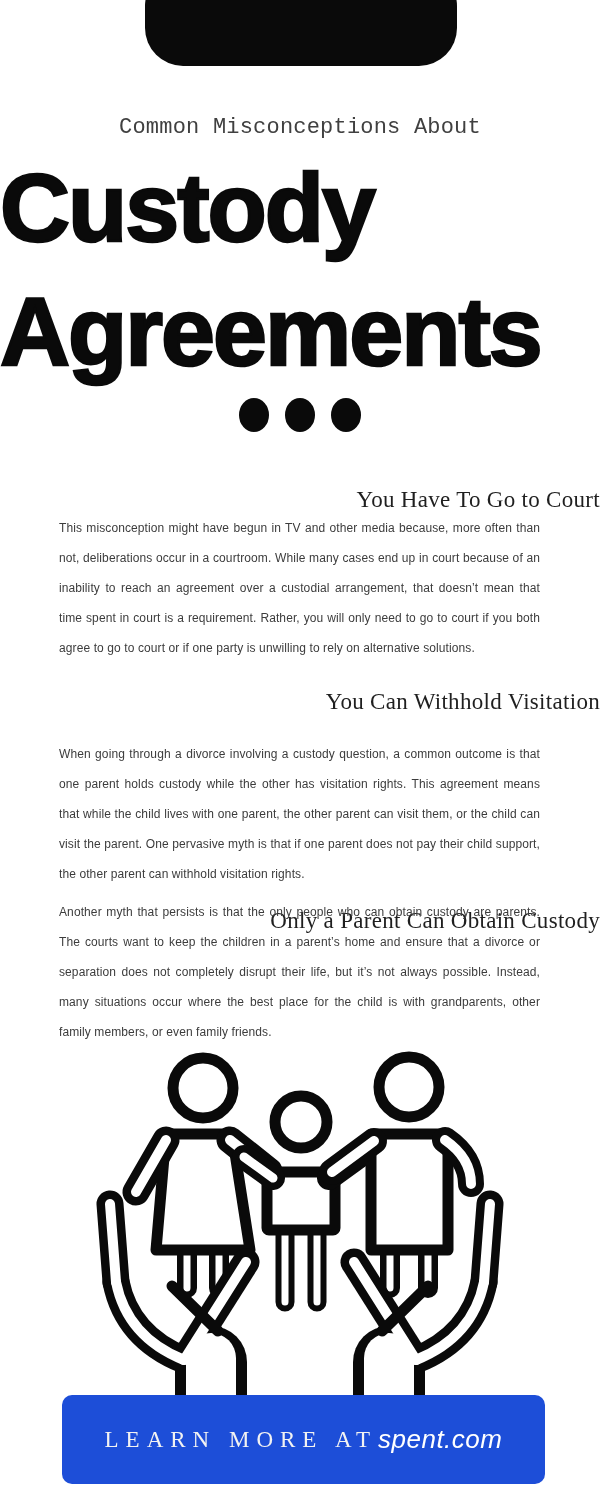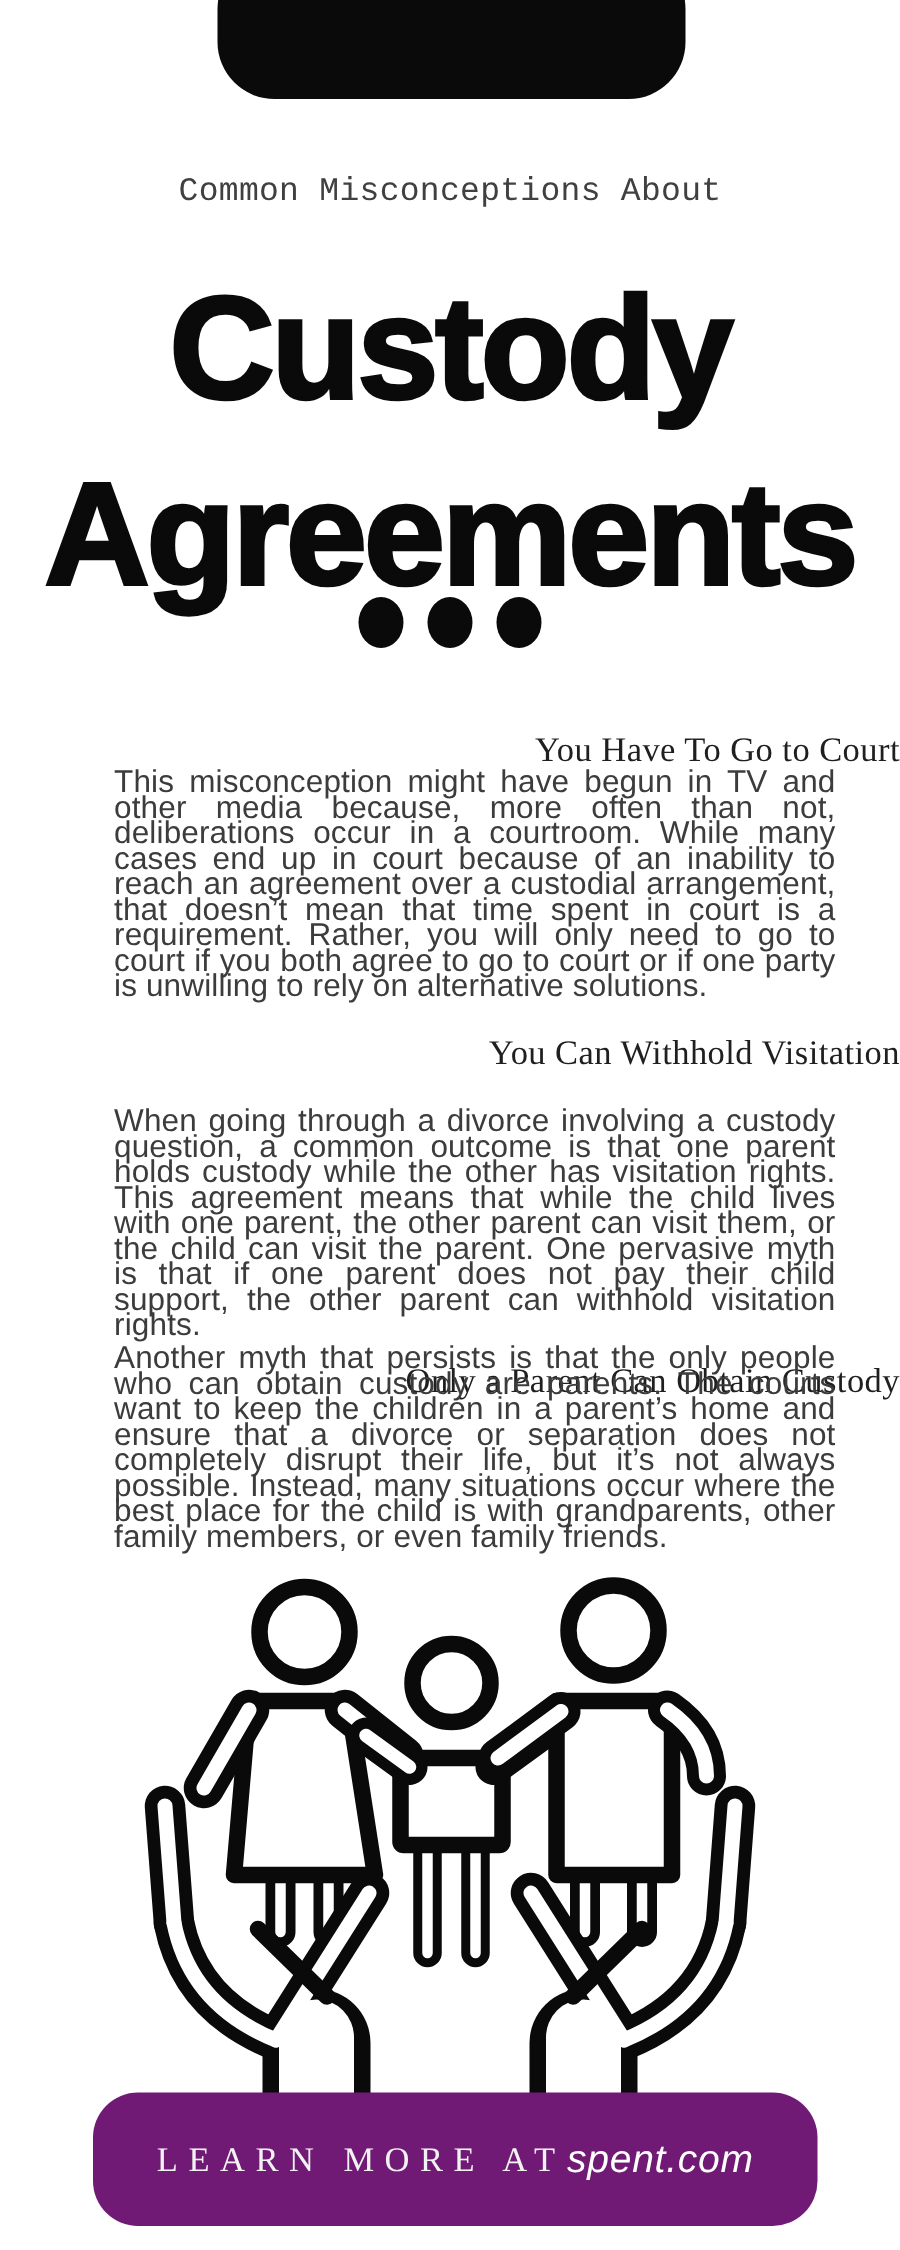--- a/index.html
+++ b/index.html
@@ -11,50 +11,49 @@
   .top-cap{
     position:absolute;left:145px;top:-32px;width:312px;height:98px;
     background:#0a0a0a;border-radius:38px;
   }
   .eyebrow{
     position:absolute;left:0;top:115px;width:100%;text-align:center;
     font-family:Liberation Mono, monospace;
     font-size:22px;color:#404040;letter-spacing:0.2px;
   }
   .big-line{
-    position:absolute;left:0;width:100%;text-align:center;
+    position:absolute;left:0;width:100%;text-align:left;
     font-family:"Liberation Sans","DejaVu Sans",sans-serif;
     font-weight:bold;font-size:97px;line-height:100px;color:#0a0a0a;
     letter-spacing:-2px;
-    margin-top:24px;
     -webkit-text-stroke:2.5px #0a0a0a;
   }
   .big-line.l1{top:158px;}
   .big-line.l2{top:282px;}
   .dots{
     position:absolute;left:0;top:398px;width:100%;
     display:flex;justify-content:center;gap:16px;
   }
   .dot{width:30px;height:34px;border-radius:50%;background:#0a0a0a;}
   .sec-h{
     position:absolute;left:0;width:100%;text-align:right;
     font-family:"Liberation Serif","DejaVu Serif",serif;
     font-size:23px;color:#1f1f1f;letter-spacing:0.3px;
   }
   .sec-h.h1{top:487px;} .sec-h.h2{top:689px;} .sec-h.h3{top:908px;}
   .sec-b{
-    position:absolute;left:76px;width:481px;
-    font-size:21px;line-height:17px;color:#3c3c3c;
+    position:absolute;left:59px;width:481px;
+    font-size:12px;line-height:30px;color:#3c3c3c;
     text-align:justify;letter-spacing:0.1px;
   }
   .sec-b.b1{top:513px;} .sec-b.b2{top:715px;margin-top:24px;} .sec-b.b3{top:897px;}
   .icon-wrap{position:absolute;left:80px;top:1030px;width:440px;height:368px;}
   .footer-pill{
     position:absolute;left:62px;top:1395px;width:483px;height:89px;
-    background:#701a75;border-radius:30px;
+    background:#1d4ed8;border-radius:10px;
     display:flex;align-items:center;justify-content:center;gap:1px;
     cursor:pointer;
   }
   .footer-learn{
     font-family:"Liberation Serif","DejaVu Serif",serif;
     font-size:23px;letter-spacing:7px;color:#f2f2f2;
   }
   .footer-site{
     font-style:italic;font-size:26px;color:#ffffff;letter-spacing:0.5px;
     font-family:"Liberation Sans",sans-serif;

